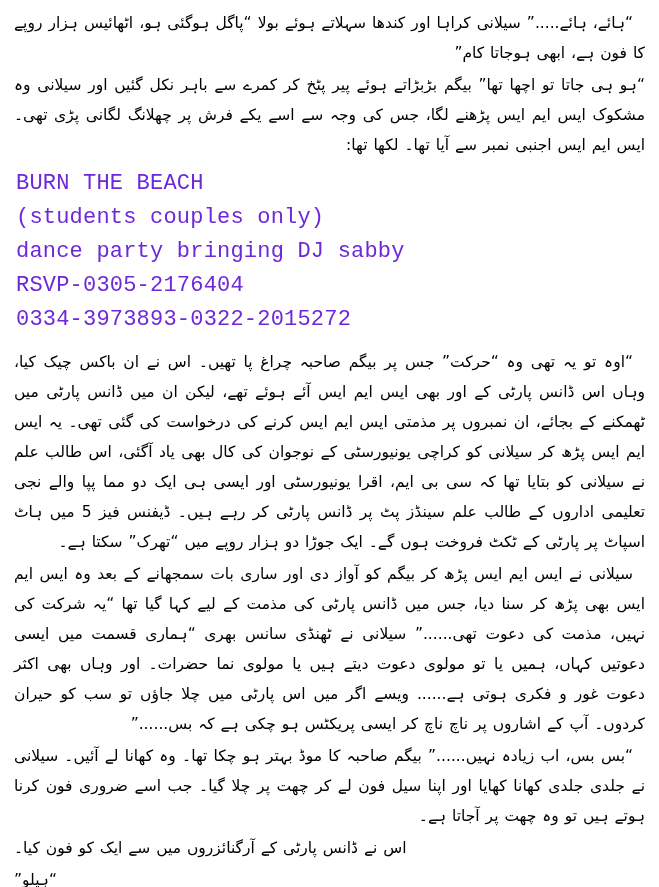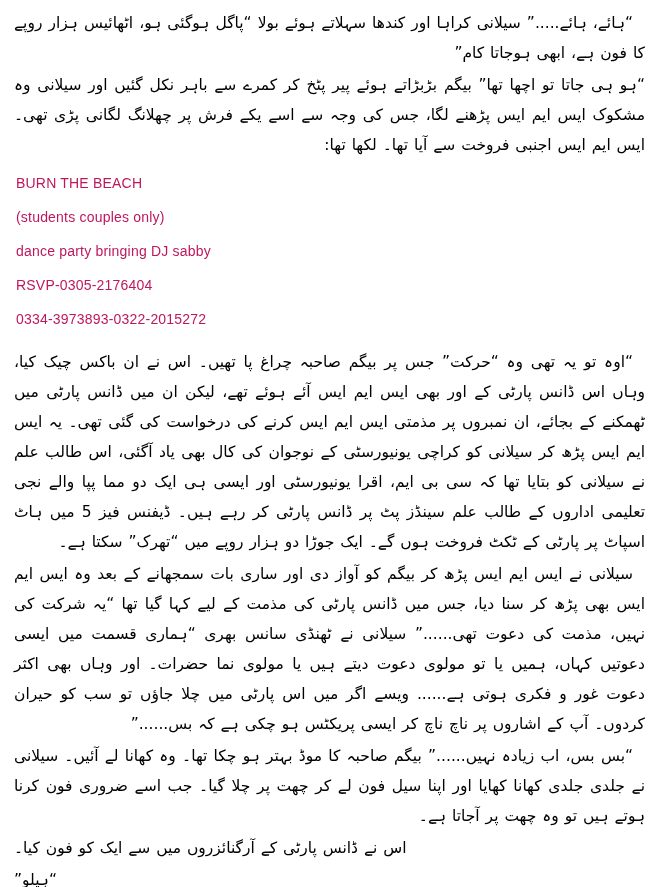--- a/index.html
+++ b/index.html
@@ -32,37 +32,37 @@
   .urdu.lastline-open {
     
     text-align: left;
   }
   .sms-block {
     direction: ltr;
     text-align: left;
     margin: 14px 0 12px 2px;
   }
   .sms-line {
-    font-family: Liberation Sans, sans-serif;
-    font-size: 14px;
+    font-family: Liberation Mono, monospace;
+    font-size: 22px;
     line-height: 19px;
     margin: 0 0 15px 0;
-    color: #be185d;
+    color: #6d28d9;
     letter-spacing: 0.2px;
   }
   .sms-line:last-child { margin-bottom: 18px; }
 </style>
 </head>
 <body>
 
 <div class="page">
 
   <p class="urdu indent">“ہائے، ہائے.....” سیلانی کراہا اور کندھا سہلاتے ہوئے بولا “پاگل ہوگئی ہو، اٹھائیس ہزار روپے کا فون ہے، ابھی ہوجاتا کام”</p>
 
-  <p class="urdu">“ہو ہی جاتا تو اچھا تھا” بیگم بڑبڑاتے ہوئے پیر پٹخ کر کمرے سے باہر نکل گئیں اور سیلانی وہ مشکوک ایس ایم ایس پڑھنے لگا، جس کی وجہ سے اسے یکے فرش پر چھلانگ لگانی پڑی تھی۔ ایس ایم ایس اجنبی فروخت سے آیا تھا۔ لکھا تھا:</p>
+  <p class="urdu">“ہو ہی جاتا تو اچھا تھا” بیگم بڑبڑاتے ہوئے پیر پٹخ کر کمرے سے باہر نکل گئیں اور سیلانی وہ مشکوک ایس ایم ایس پڑھنے لگا، جس کی وجہ سے اسے یکے فرش پر چھلانگ لگانی پڑی تھی۔ ایس ایم ایس اجنبی نمبر سے آیا تھا۔ لکھا تھا:</p>
 
   <div class="sms-block">
     <p class="sms-line">BURN THE BEACH</p>
     <p class="sms-line">(students couples only)</p>
     <p class="sms-line">dance party bringing DJ sabby</p>
     <p class="sms-line">RSVP-0305-2176404</p>
     <p class="sms-line">0334-3973893-0322-2015272</p>
   </div>
 
   <p class="urdu indent">“اوہ تو یہ تھی وہ “حرکت” جس پر بیگم صاحبہ چراغ پا تھیں۔ اس نے ان باکس چیک کیا، وہاں اس ڈانس پارٹی کے اور بھی ایس ایم ایس آئے ہوئے تھے، لیکن ان میں ڈانس پارٹی میں ٹھمکنے کے بجائے، ان نمبروں پر مذمتی ایس ایم ایس کرنے کی درخواست کی گئی تھی۔ یہ ایس ایم ایس پڑھ کر سیلانی کو کراچی یونیورسٹی کے نوجوان کی کال بھی یاد آگئی، اس طالب علم نے سیلانی کو بتایا تھا کہ سی بی ایم، اقرا یونیورسٹی اور ایسی ہی ایک دو مما پپا والے نجی تعلیمی اداروں کے طالب علم سینڈز پٹ پر ڈانس پارٹی کر رہے ہیں۔ ڈیفنس فیز 5 میں ہاٹ اسپاٹ پر پارٹی کے ٹکٹ فروخت ہوں گے۔ ایک جوڑا دو ہزار روپے میں “تھرک” سکتا ہے۔</p>

